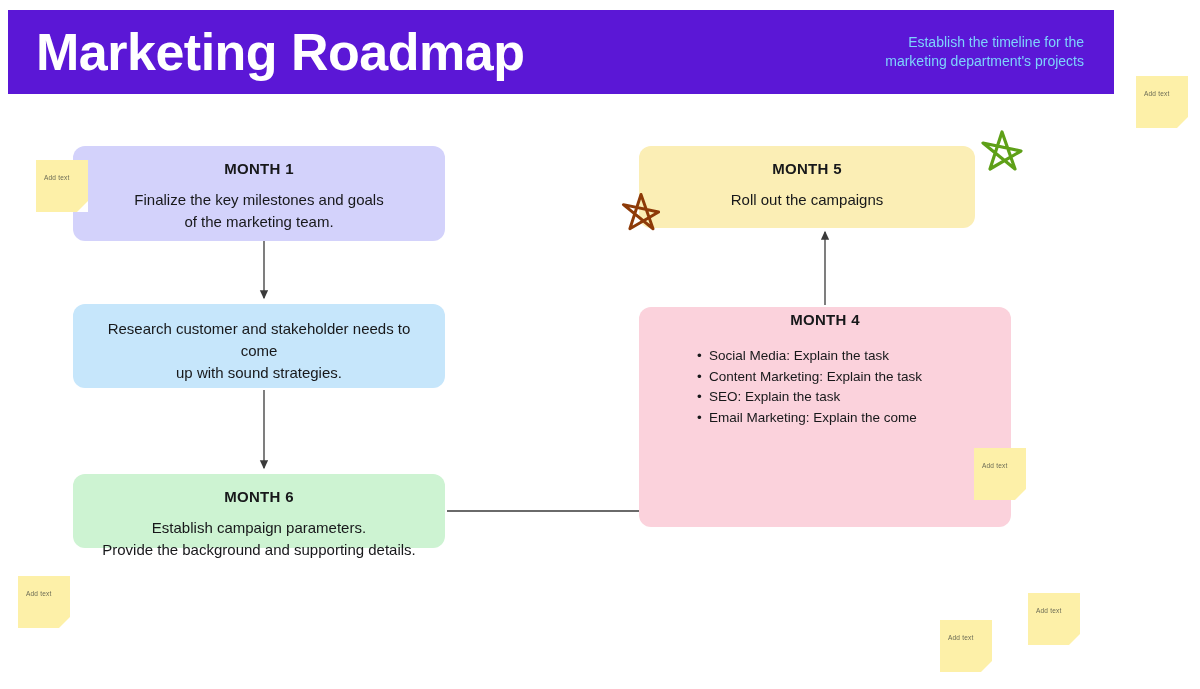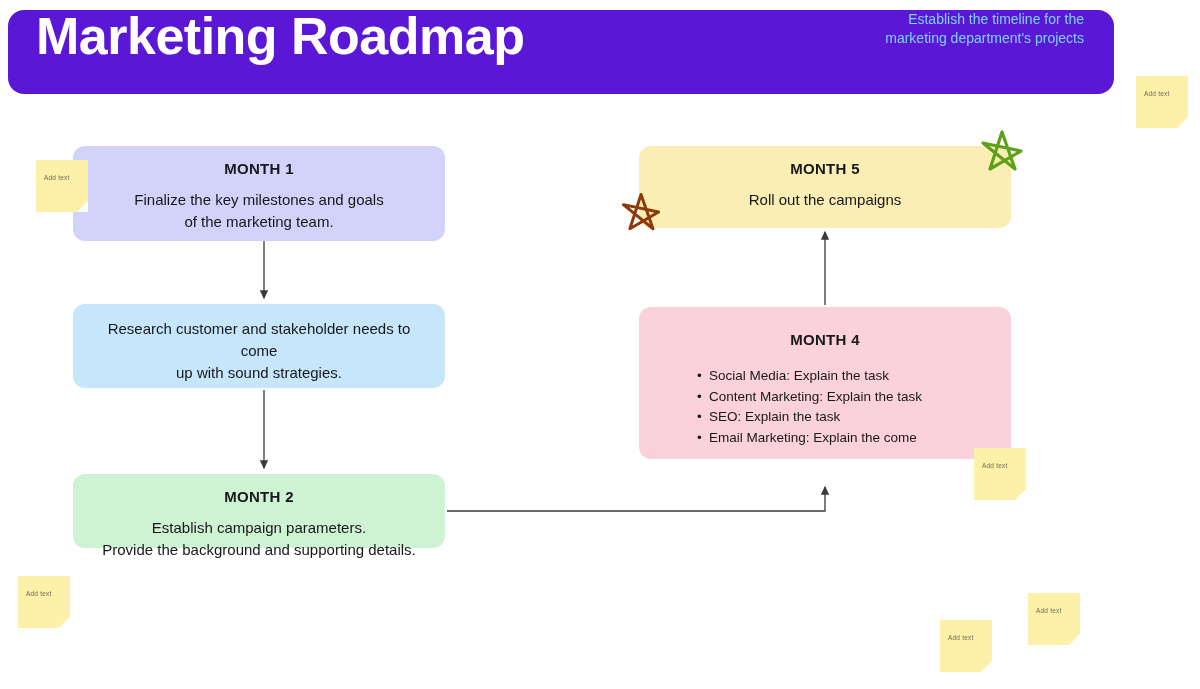--- a/index.html
+++ b/index.html
@@ -24,25 +24,24 @@
 
   
   .header-bar {
     position: absolute;
     left: 8px;
     top: 10px;
     width: 1106px;
     height: 84px;
     background: #5b17d6;
     display: flex;
-    align-items: flex-start;
+    align-items: center;
     justify-content: space-between;
     box-sizing: border-box;
     padding: 0 26px 0 28px;
-    border-radius: 16px;
   }
   .header-title {
     color: #ffffff;
     font-size: 52px;
     font-weight: bold;
     letter-spacing: -0.5px;
     line-height: 1;
     white-space: nowrap;
   }
   .header-subtitle {
@@ -82,27 +81,27 @@
   }
   #node-m2 {
     left: 73px; top: 304px; width: 372px; height: 84px;
     background: #c6e6fb;
   }
   #node-m3 {
     left: 73px; top: 474px; width: 372px; height: 74px;
     background: #cdf3d2;
   }
   #node-m5 {
-    left: 639px; top: 146px; width: 372px; height: 82px;
+    left: 639px; top: 146px; width: 336px; height: 82px;
     background: #fbeeb5;
   }
   #node-m4 {
-    left: 639px; top: 307px; width: 372px; height: 152px;
+    left: 639px; top: 307px; width: 372px; height: 220px;
     background: #fbd2dc;
-    padding: 24px 22px 16px 22px;
+    padding: 4px 22px 16px 22px;
   }
   #node-m4 .node-title { margin-bottom: 18px; }
   #node-m4 .m4-intro {
     font-size: 13.5px;
     color: #17181a;
     text-align: center;
     margin-bottom: 10px;
   }
   #node-m4 ul {
     margin: 0;
@@ -190,21 +189,21 @@
     <div class="node-body">Finalize the key milestones and goals
 of the marketing team.</div>
   </div>
 
   <div class="node" id="node-m2">
     <div class="node-body">Research customer and stakeholder needs to come
 up with sound strategies.</div>
   </div>
 
   <div class="node" id="node-m3">
-    <div class="node-title">MONTH 2</div>
+    <div class="node-title">MONTH 6</div>
     <div class="node-body">Establish campaign parameters.
 Provide the background and supporting details.</div>
   </div>
 
   <div class="node" id="node-m5">
     <div class="node-title">MONTH 5</div>
     <div class="node-body">Roll out the campaigns</div>
   </div>
 
   <div class="node" id="node-m4">

